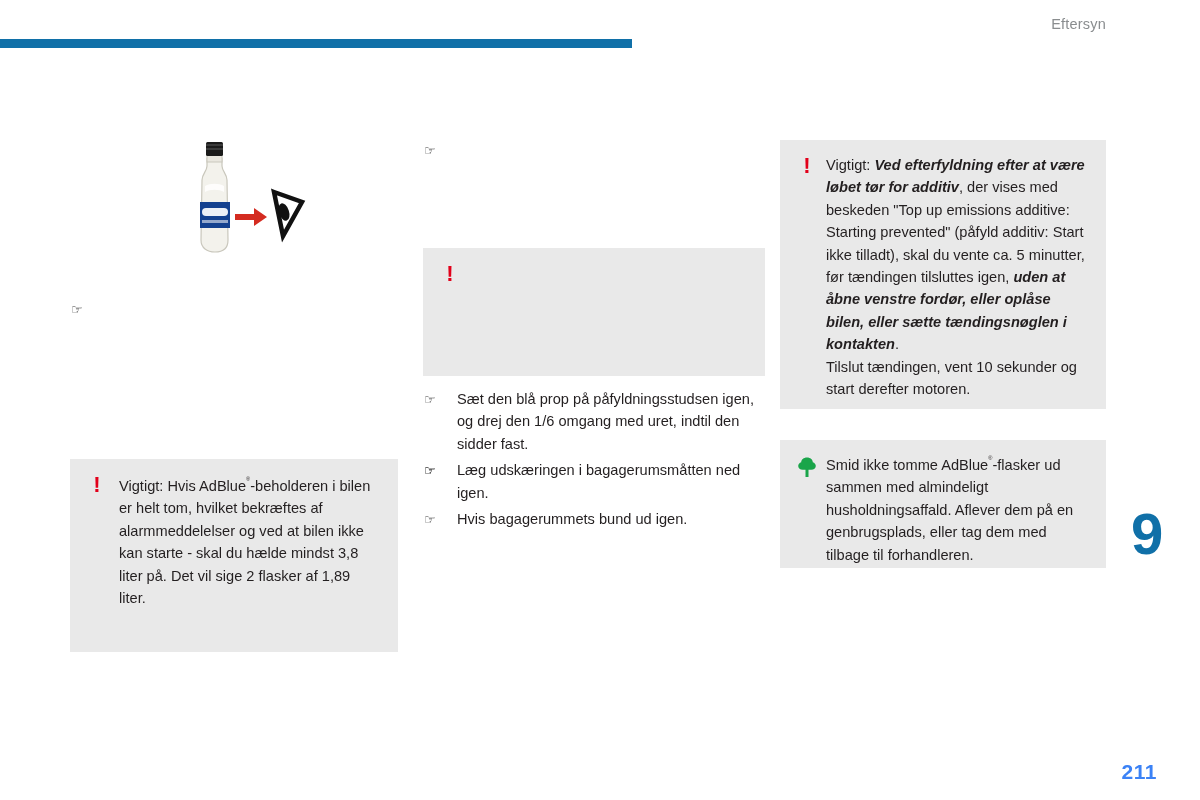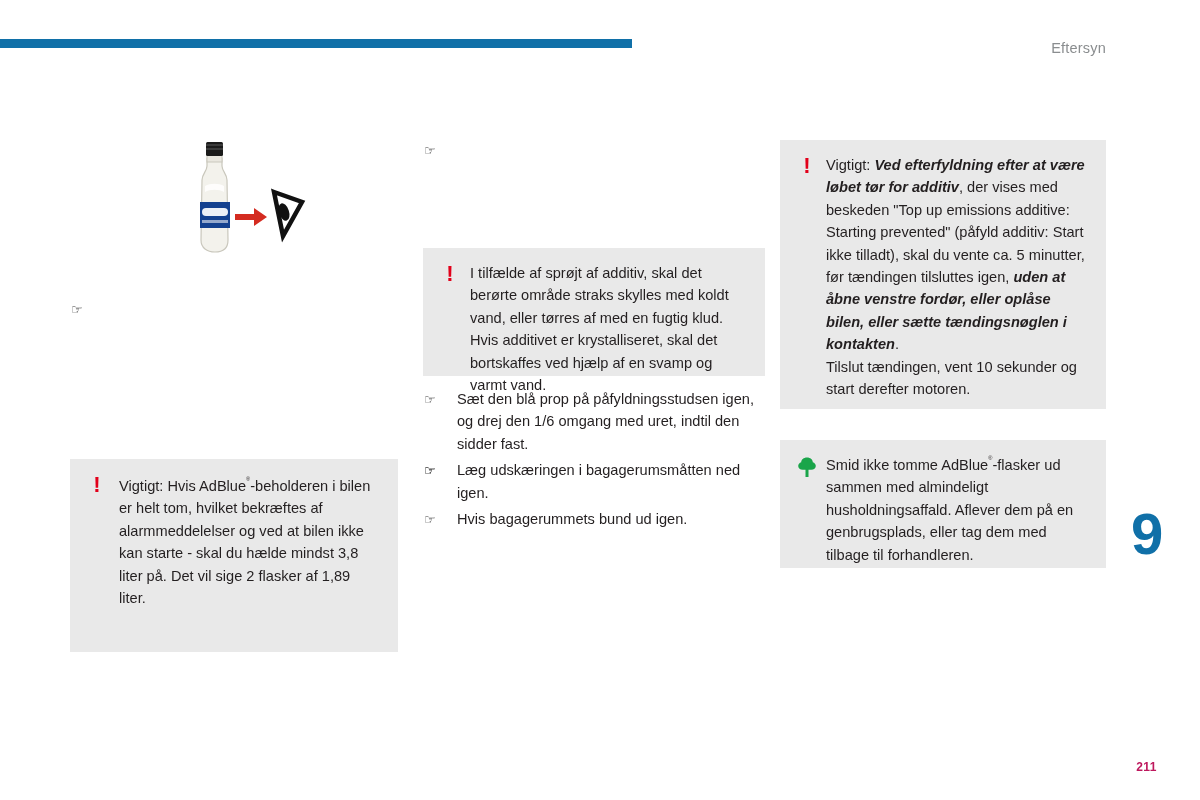--- a/index.html
+++ b/index.html
@@ -24,21 +24,21 @@
     top: 39px;
     width: 632px;
     height: 9px;
     background: #10budget;
   }
   #header-bar { background: #1070a8; }
 
   #header-title {
     position: absolute;
     right: 94px;
-    top: 40px;
+    top: 16px;
     font-size: 14.5px;
     color: #8a8d8f;
     letter-spacing: 0.2px;
     white-space: nowrap;
     text-align: right;
   }
 
   
   .col {
     position: absolute;
@@ -128,23 +128,23 @@
     font-size: 58px;
     font-weight: bold;
     color: #1070a8;
     line-height: 58px;
     letter-spacing: -1px;
   }
   #page-number {
     position: absolute;
     right: 43px;
     top: 760px;
-    font-size: 12px;
+    font-size: 21px;
     font-weight: bold;
-    color: #be185d;
+    color: #3b82f6;
     letter-spacing: 0.5px;
   }
 </style>
 </head>
 <body>
 
 <div id="header-bar" style="background: rgb(16, 112, 168);"></div>
 <div id="header-title">Eftersyn</div>
 
 <div id="illustration">
@@ -193,21 +193,20 @@
 
   <ul class="bullet-list" style="left:0; top:139px; width:342px;">
     <li class="bullet-item">
       <span class="marker">☞</span>
     </li>
   </ul>
 
   <div class="note-box" style="left:0; top:248px; width:342px; height:128px;">
     <div class="note-inner" style="padding:14px 16px 14px 47px;">
       <span class="note-icon warn">!</span>
-      <div class="note-text">I tilfælde af sprøjt af additiv, skal det berørte område straks skylles med koldt vand, eller tørres af med en fugtig klud. Hvis additivet er krystalliseret, skal det bortskaffes ved hjælp af en svamp og varmt vand.</div>
     </div>
   </div>
 
   <ul class="bullet-list" style="left:0; top:388px; width:342px;">
     <li class="bullet-item">
       <span class="marker">☞</span>
       <span>Sæt den blå prop på påfyldningsstudsen igen, og drej den 1/6 omgang med uret, indtil den sidder fast.</span>
     </li>
     <li class="bullet-item">
       <span class="marker">☞</span>

